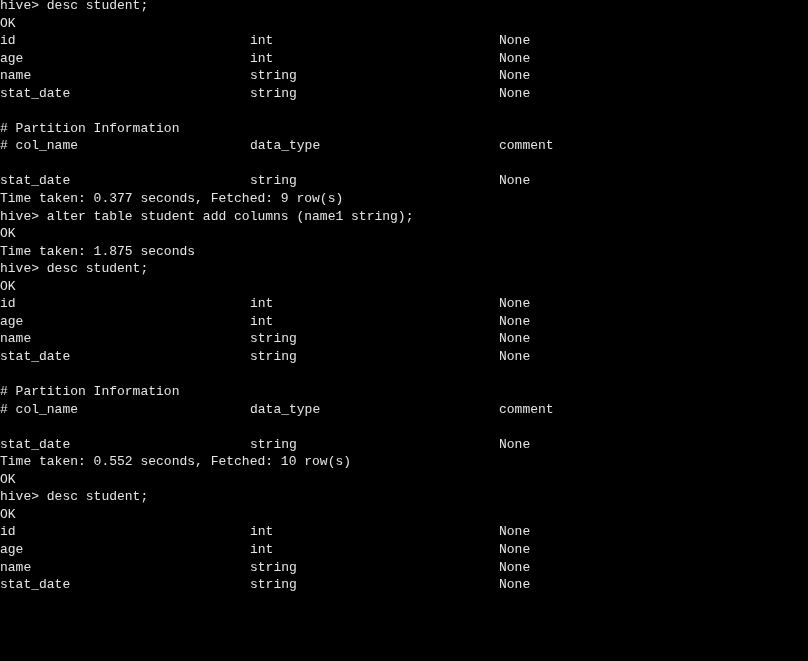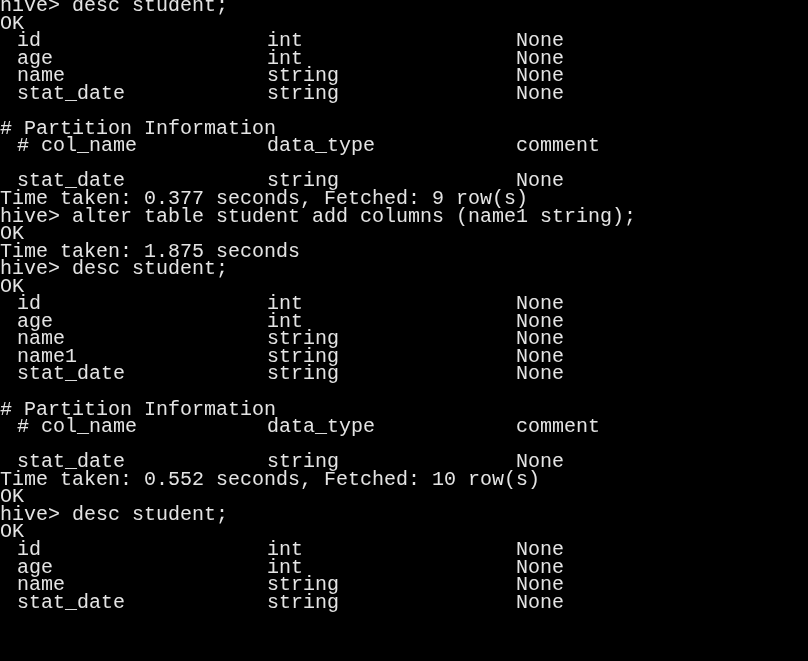--- a/index.html
+++ b/index.html
@@ -8,21 +8,21 @@
     padding: 0;
     background: #000000;
   }
   #terminal {
     position: relative;
     width: 808px;
     height: 661px;
     background: #000000;
     overflow: hidden;
     font-family: "Liberation Mono", "DejaVu Sans Mono", monospace;
-    font-size: 20px;
+    font-size: 13px;
     line-height: 17.55px;
     color: #e4e4e4;
     letter-spacing: 0px;
     -webkit-font-smoothing: none;
   }
   #screen {
     position: absolute;
     left: 0px;
     top: -3px;
     width: 808px;
@@ -36,21 +36,20 @@
   }
   .line.blank {
     color: transparent;
   }
   .seg-col1 {
     display: inline-block;
     width: 250px;
     overflow: visible;
     white-space: pre;
     vertical-align: top;
-    margin-left: 17px;
   }
   .seg-col2 {
     display: inline-block;
     width: 249px;
     overflow: visible;
     white-space: pre;
     vertical-align: top;
   }
   .seg-col3 {
     display: inline-block;
@@ -81,21 +80,20 @@
       <div class="line"><span class="seg-col1">stat_date</span><span class="seg-col2">string</span><span class="seg-col3">None</span></div>
       <div class="line"><span class="plain">Time taken: 0.377 seconds, Fetched: 9 row(s)</span></div>
       <div class="line"><span class="plain">hive&gt; alter table student add columns (name1 string);</span></div>
       <div class="line"><span class="plain">OK</span></div>
       <div class="line"><span class="plain">Time taken: 1.875 seconds</span></div>
       <div class="line"><span class="plain">hive&gt; desc student;</span></div>
       <div class="line"><span class="plain">OK</span></div>
       <div class="line"><span class="seg-col1">id</span><span class="seg-col2">int</span><span class="seg-col3">None</span></div>
       <div class="line"><span class="seg-col1">age</span><span class="seg-col2">int</span><span class="seg-col3">None</span></div>
       <div class="line"><span class="seg-col1">name</span><span class="seg-col2">string</span><span class="seg-col3">None</span></div>
-      <div class="line"><span class="seg-col1">name1</span><span class="seg-col2">string</span><span class="seg-col3">None</span></div>
       <div class="line"><span class="seg-col1">stat_date</span><span class="seg-col2">string</span><span class="seg-col3">None</span></div>
       <div class="line blank"><span class="plain"></span></div>
       <div class="line"><span class="plain"># Partition Information</span></div>
       <div class="line"><span class="seg-col1"># col_name</span><span class="seg-col2">data_type</span><span class="seg-col3">comment</span></div>
       <div class="line blank"><span class="plain"></span></div>
       <div class="line"><span class="seg-col1">stat_date</span><span class="seg-col2">string</span><span class="seg-col3">None</span></div>
       <div class="line"><span class="plain">Time taken: 0.552 seconds, Fetched: 10 row(s)</span></div>
       <div class="line"><span class="plain">OK</span></div>
       <div class="line"><span class="plain">hive&gt; desc student;</span></div>
       <div class="line"><span class="plain">OK</span></div>

